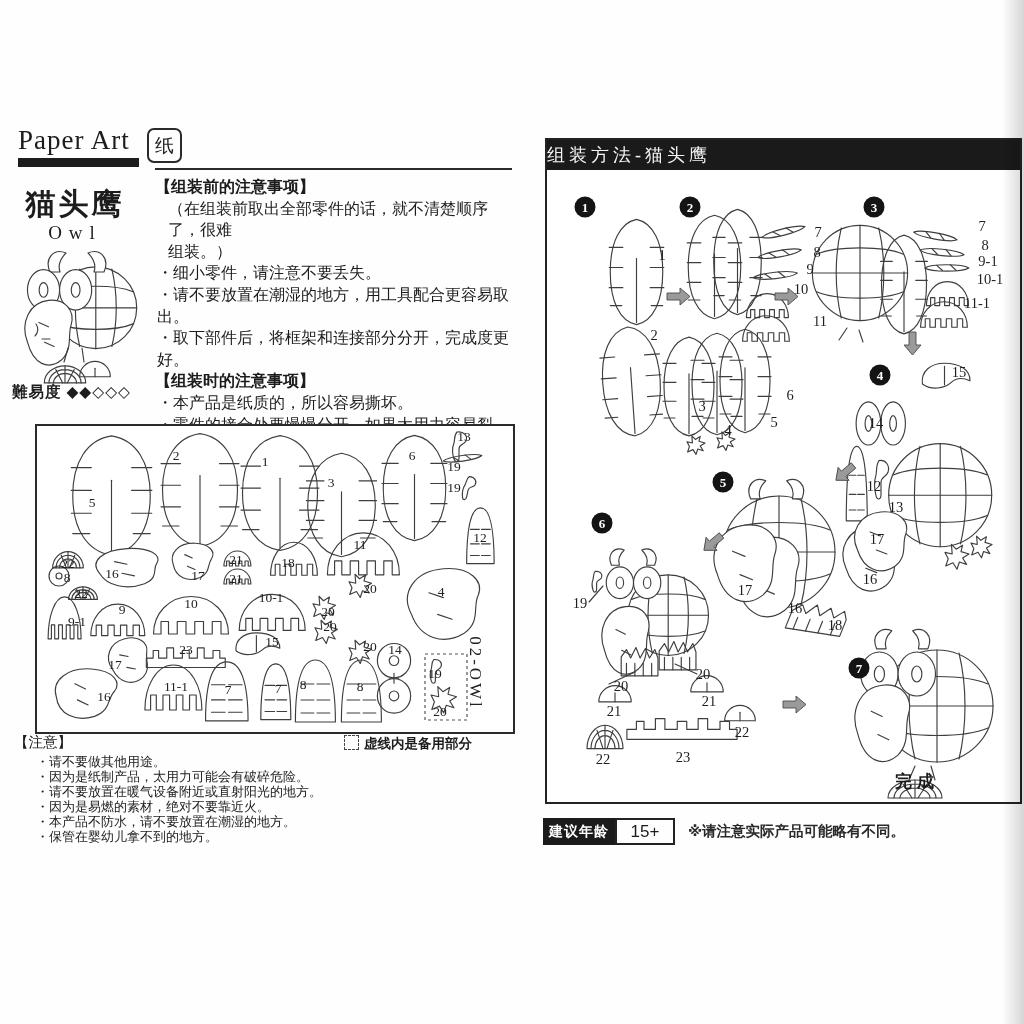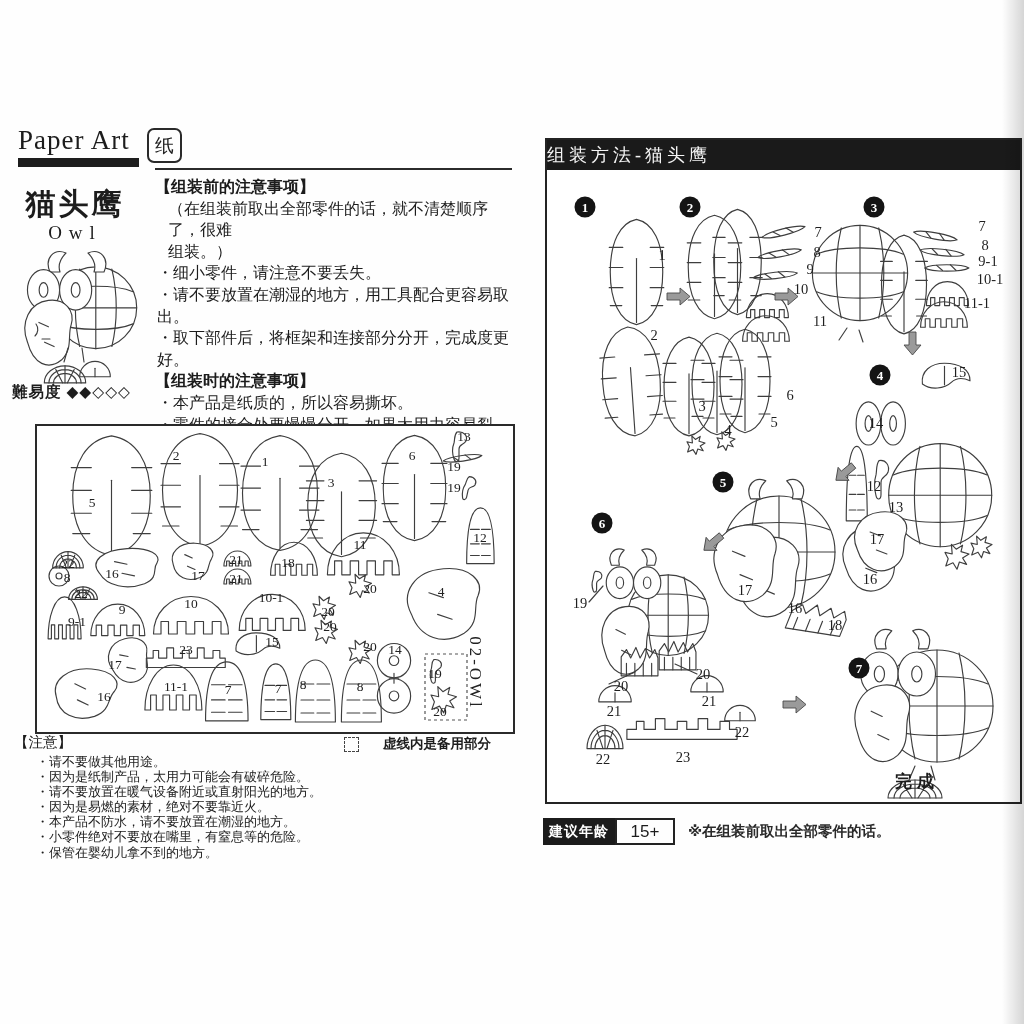--- a/index.html
+++ b/index.html
@@ -19,21 +19,21 @@
   #difficulty{left:12px;top:382px;font-size:15.5px;font-weight:bold;letter-spacing:1px;}
   #instr{left:155px;top:176px;width:362px;font-size:16px;line-height:21.6px;}
   .sec-head{font-weight:bold;}
   .iline{padding-left:2px;}
   .iline.cont{padding-left:13px;}
   #parts-box{left:35px;top:424px;width:476px;height:306px;border:2px solid #2a2a2a;background:#fff;}
   #parts-labels{position:absolute;inset:0;}
   .plabel{position:absolute;transform:translate(-50%,-50%);font-size:13.5px;white-space:nowrap;color:#222;}
   .plabel.sheet-code{font-size:17px;letter-spacing:3px;}
   #notice-head{left:14px;top:733px;font-size:14.5px;font-weight:normal;}
-  #legend{left:344px;top:735px;display:flex;align-items:center;gap:24px;}
+  #legend{left:344px;top:735px;display:flex;gap:5px;}
   #legend-swatch{width:13px;height:13px;border:1.5px dashed #444;}
   #legend-label{font-size:13.5px;font-weight:bold;}
   #notice-lines{left:36px;top:754px;font-size:13px;line-height:15.1px;width:420px;}
   
   #asm-box{left:545px;top:138px;width:473px;height:662px;border:2px solid #232323;background:#fff;}
   #asm-header{position:absolute;left:0;top:0;width:100%;height:30px;background:#1a1a1a;color:#f4f4f4;
               display:flex;align-items:center;}
   #asm-header span{font-size:18px;letter-spacing:4px;}
   #asm-art{position:absolute;left:0;top:0;}
   #asm-steps,#asm-labels{position:absolute;inset:0;}
@@ -273,21 +273,20 @@
   <div class="abs" id="legend">
     <span id="legend-swatch"></span>
     <span id="legend-label">虚线内是备用部分</span>
   </div>
   <div class="abs" id="notice-lines">
       <div class="nline">・请不要做其他用途。</div>
       <div class="nline">・因为是纸制产品，太用力可能会有破碎危险。</div>
       <div class="nline">・请不要放置在暖气设备附近或直射阳光的地方。</div>
       <div class="nline">・因为是易燃的素材，绝对不要靠近火。</div>
       <div class="nline">・本产品不防水，请不要放置在潮湿的地方。</div>
-      <div class="nline">・小零件绝对不要放在嘴里，有窒息等的危险。</div>
       <div class="nline">・保管在婴幼儿拿不到的地方。</div>
     </div>
 
   <div class="abs" id="asm-box">
     <svg id="asm-art" width="473" height="662" viewBox="0 0 473 662">
 
       <use href="#g-egg" transform="translate(58,76) scale(1.05,1.12)"></use>
       <use href="#g-egg" transform="translate(46,186) scale(1.15,1.16) rotate(-4)"></use>
 
       <use href="#g-egg" transform="translate(162,66) scale(0.95,1.12)"></use>
@@ -402,16 +401,16 @@
         <span class="alabel" style="left: 162px; top: 561px;">21</span>
         <span class="alabel" style="left: 56px; top: 619px;">22</span>
         <span class="alabel" style="left: 195px; top: 592px;">22</span>
         <span class="alabel" style="left: 136px; top: 617px;">23</span>
       </div>
   </div>
   <div class="abs" id="complete">完成</div>
 
   <div class="abs" id="age-label">建议年龄</div>
   <div class="abs" id="age-value">15+</div>
-  <div class="abs" id="age-note">※在组装前取出全部零件的话。</div>
+  <div class="abs" id="age-note">※请注意实际产品可能略有不同。</div>
 
   <div class="abs" id="edge-shadow"></div>
 </div>
 
 </body></html>

